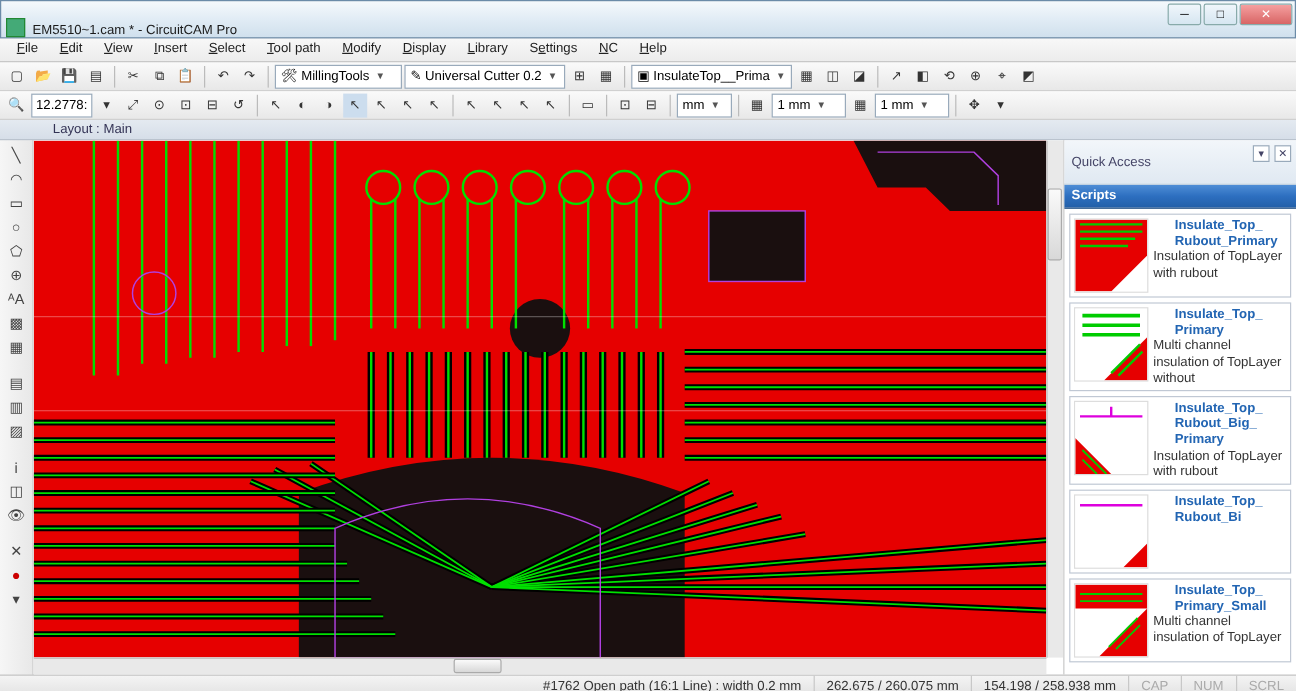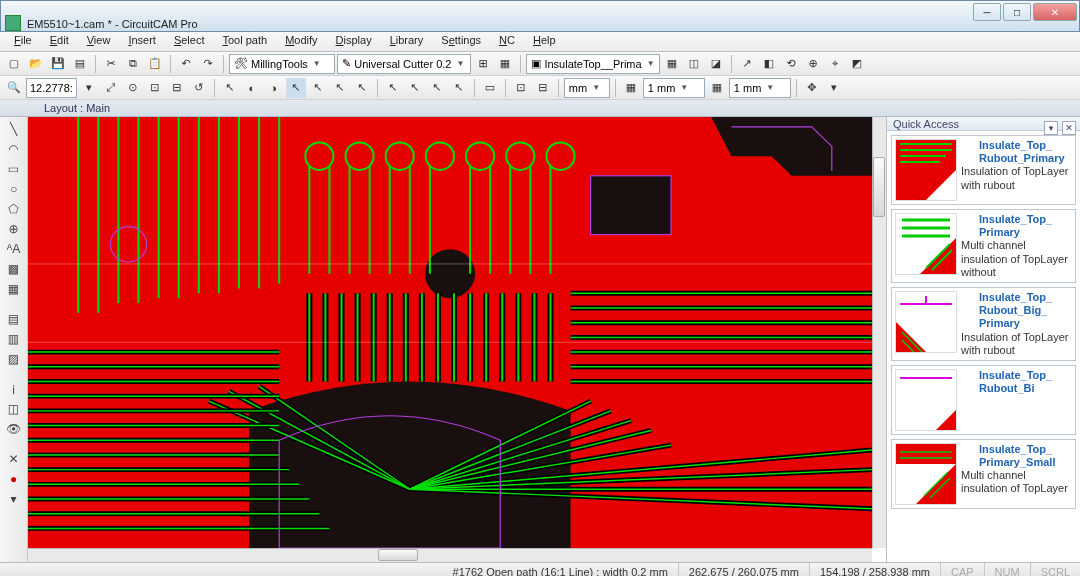--- a/index.html
+++ b/index.html
@@ -39,21 +39,21 @@
 
 .canvaswrap { flex: 1; position: relative; background: #fff; overflow: hidden; }
 .canvas { position: absolute; inset: 0 14px 14px 0; }
 .hscroll { position: absolute; left: 0; right: 14px; bottom: 0; height: 14px; background: #e9e9e9; border-top: 1px solid #bbb; display: flex; }
 .hscroll .thumb { width: 40px; height: 12px; background: linear-gradient(#fafafa,#d8d8d8); border: 1px solid #aaa; border-radius: 2px; margin-left: 350px; }
 .vscroll { position: absolute; top: 0; right: 0; bottom: 14px; width: 14px; background: #e9e9e9; border-left: 1px solid #bbb; }
 .vscroll .thumb { height: 60px; width: 12px; background: linear-gradient(#fafafa,#d8d8d8); border: 1px solid #aaa; border-radius: 2px; margin-top: 40px; }
 
 
 .qapanel { width: 194px; background: #fff; border-left: 1px solid #c0c0c0; display: flex; flex-direction: column; }
-.qapanel .qatitle { height: 14px; background: linear-gradient(#f2f6fa,#e0e9f2); border-bottom: 1px solid #bcd; display: flex; align-items: center; padding: 0 6px; color: #446; font-weight: 400; position: relative; }
+.qapanel .qatitle { height: 37px; background: linear-gradient(#f2f6fa,#e0e9f2); border-bottom: 1px solid #bcd; display: flex; align-items: center; padding: 0 6px; color: #446; font-weight: 400; position: relative; }
 .qapanel .qatitle .qx { position: absolute; right: 4px; top: 4px; width: 14px; height: 14px; border: 1px solid #9ab; display: flex; align-items: center; justify-content: center; font-size: 9px; background: #fff; }
 .qapanel .qatitle .qp { position: absolute; right: 22px; top: 4px; width: 14px; height: 14px; border: 1px solid #9ab; display: flex; align-items: center; justify-content: center; font-size: 9px; background: #fff; }
 .qapanel .scripts { height: 20px; background: linear-gradient(#4f8ed6, #2d6fc0 50%, #225fa8); color: #fff; font-weight: bold; padding: 3px 6px; border-bottom: 1px solid #1a4a80; }
 .qapanel .list { flex: 1; overflow: auto; padding: 4px; }
 .qacard { border: 1px solid #c0c8d4; margin-bottom: 4px; padding: 3px; display: flex; gap: 4px; background: #fff; }
 .qacard .thumb { width: 62px; height: 62px; background: #fff; border: 1px solid #ddd; flex-shrink: 0; position: relative; overflow: hidden; }
 .qacard .meta { flex: 1; line-height: 1.2; }
 .qacard .meta .t { color: #2265b3; font-weight: bold; margin-left: 18px; }
 .qacard .meta .d { color: #333; }
 
@@ -403,20 +403,21 @@
         <div class="thumb"></div>
       </div>
   </div>
 
   <div class="qapanel">
     <div class="qatitle">
       <span>Quick Access</span>
       <div class="qp">▾</div>
       <div class="qx">✕</div>
     </div>
+    <div class="scripts">Scripts</div>
     <div class="list" id="qalist">
         <div class="qacard">
           <div class="thumb"><svg viewBox="0 0 60 60">
               <rect width="60" height="60" fill="#fff"></rect>
               <path d="M0 0 H60 V30 L30 60 H0 Z" fill="#e60000"></path>
               <g stroke="#0c0" stroke-width="2" fill="none">
                 <path d="M4 4 H56"></path>
                 <path d="M4 10 H56"></path>
                 <path d="M4 16 H50"></path>
                 <path d="M4 22 H44"></path>

